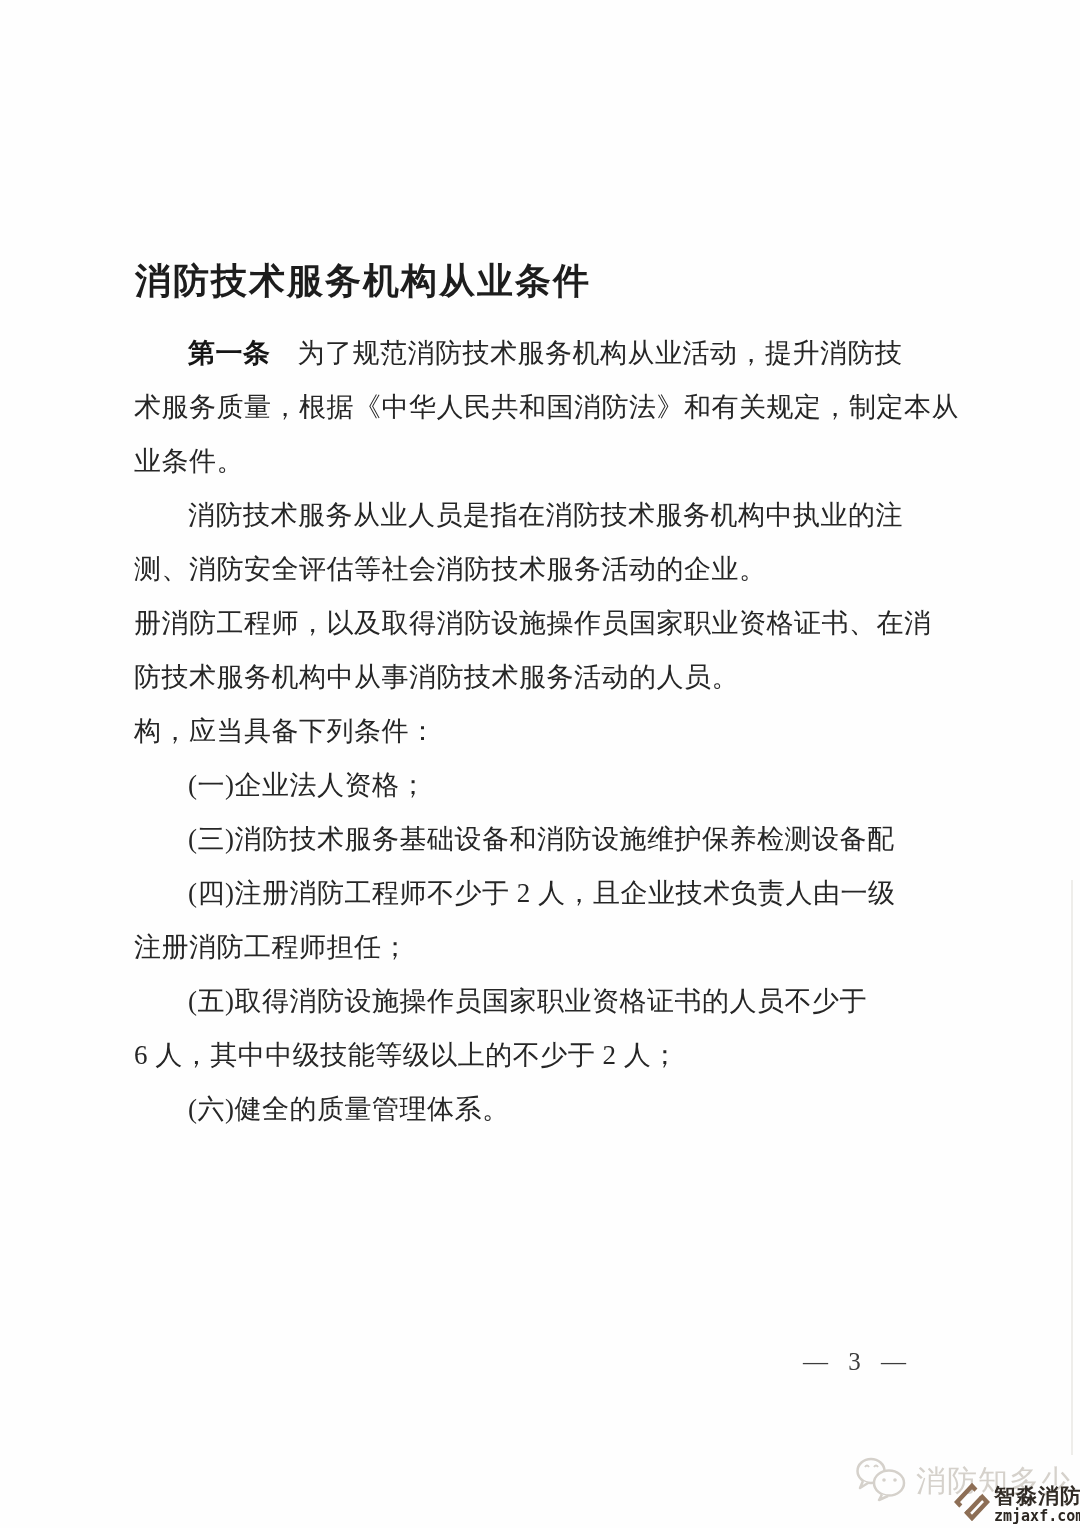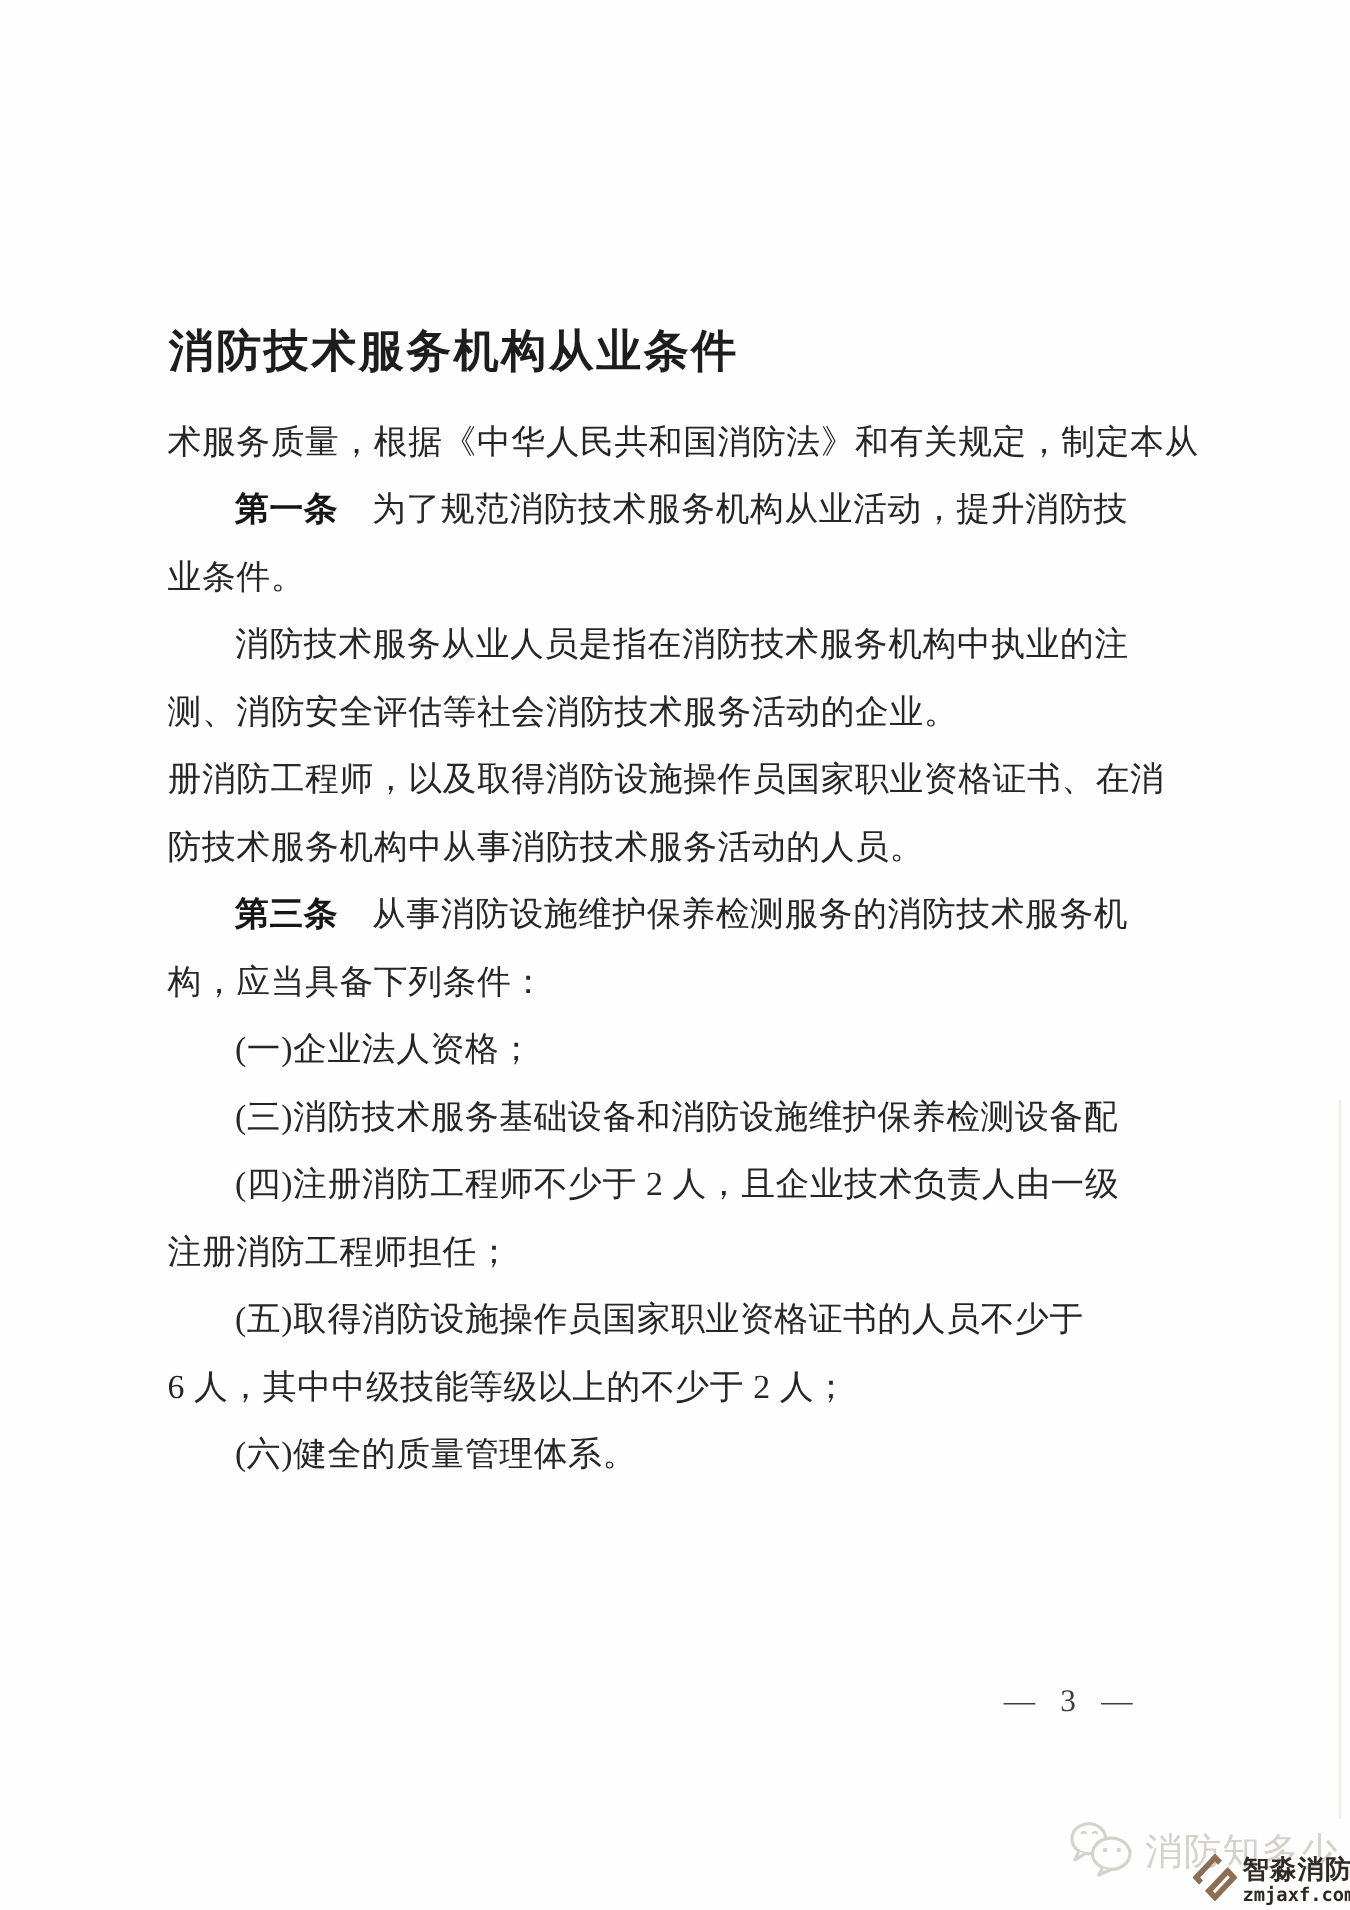--- a/index.html
+++ b/index.html
@@ -76,28 +76,27 @@
   }
 </style>
 </head>
 <body>
 
 <div class="page">
 
   <h1 class="doc-title">消防技术服务机构从业条件</h1>
 
   <div class="doc-body">
+    <div class="tline ind"><span class="lead">第一条</span><span>为了规范消防技术服务机构从业活动，提升消防技</span></div>
     <div class="tline"><span>术服务质量，根据《中华人民共和国消防法》和有关规定，制定本从</span></div>
-    <div class="tline ind"><span class="lead">第一条</span><span>为了规范消防技术服务机构从业活动，提升消防技</span></div>
     <div class="tline"><span>业条件。</span></div>
     <div class="tline ind"><span>消防技术服务从业人员是指在消防技术服务机构中执业的注</span></div>
     <div class="tline"><span>测、消防安全评估等社会消防技术服务活动的企业。</span></div>
     <div class="tline"><span>册消防工程师，以及取得消防设施操作员国家职业资格证书、在消</span></div>
     <div class="tline"><span>防技术服务机构中从事消防技术服务活动的人员。</span></div>
-    <div class="tline ind"><span class="lead">第三条</span><span>从事消防设施维护保养检测服务的消防技术服务机</span></div>
     <div class="tline"><span>构，应当具备下列条件：</span></div>
     <div class="tline ind"><span>(一)企业法人资格；</span></div>
     <div class="tline ind"><span>(三)消防技术服务基础设备和消防设施维护保养检测设备配</span></div>
     <div class="tline ind"><span>(四)注册消防工程师不少于 2 人，且企业技术负责人由一级</span></div>
     <div class="tline"><span>注册消防工程师担任；</span></div>
     <div class="tline ind"><span>(五)取得消防设施操作员国家职业资格证书的人员不少于</span></div>
     <div class="tline"><span>6 人，其中中级技能等级以上的不少于 2 人；</span></div>
     <div class="tline ind"><span>(六)健全的质量管理体系。</span></div>
   </div>
 

